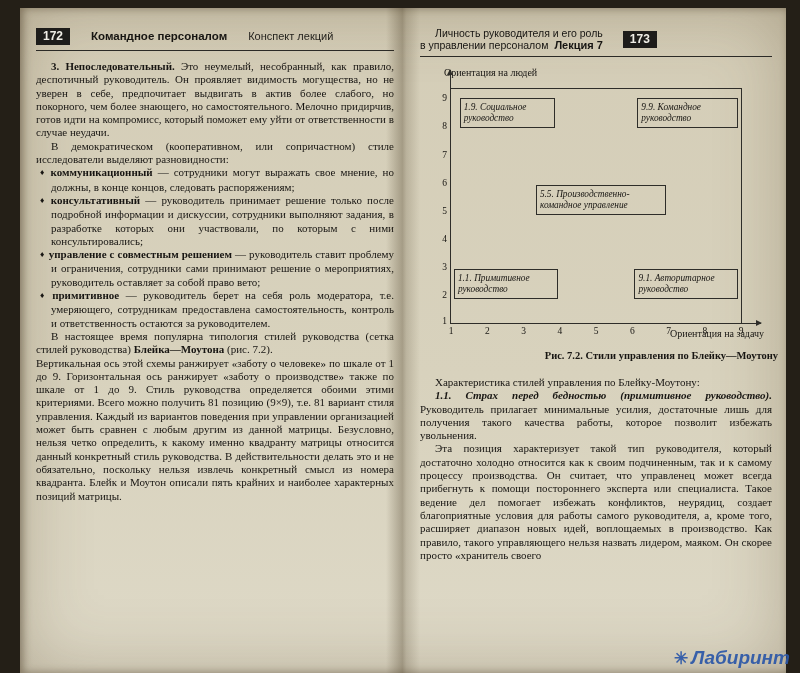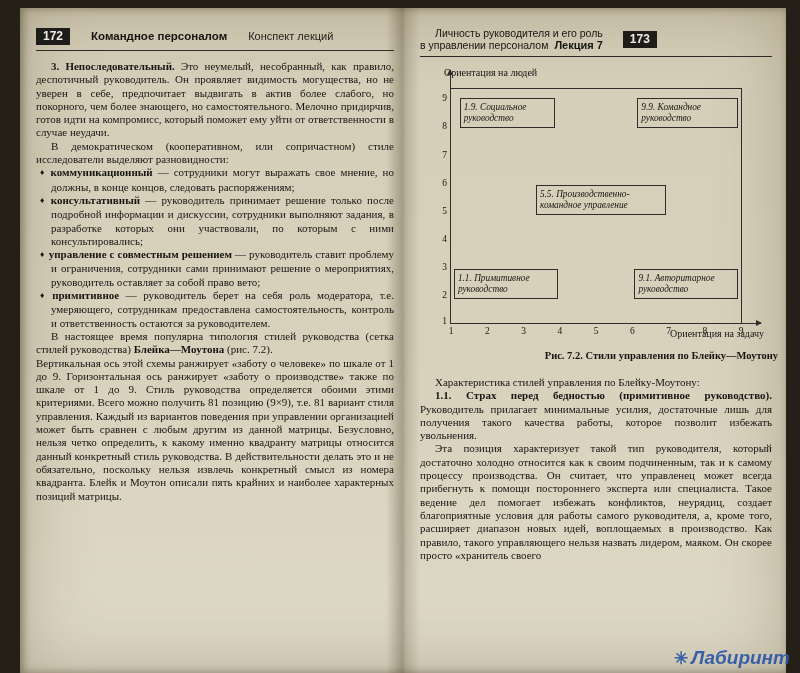--- a/index.html
+++ b/index.html
@@ -36,21 +36,21 @@
   .hsub   { font-family:"Liberation Sans", sans-serif; font-size:11px; color:#26241f; }
   .hrule  { border-bottom:1.5px solid #2b2a26; margin-top:4px; margin-bottom:9px; }
 
   .rheader { display:flex; align-items:center; justify-content:flex-start; gap:20px; height:26px; }
   .rtitle { text-align:right; font-family:"Liberation Sans", sans-serif; font-size:10.5px; line-height:12.5px; }
   .lecture { font-family:"Liberation Sans", sans-serif; font-weight:bold; font-size:11px; margin-left:6px; }
 
   
   .para { margin:0; font-size:11px; line-height:13.3px; text-align:justify; }
   .indent { text-indent:15px; }
-  .ital { }
+  .ital { font-style:italic; }
   .li { margin:0; font-size:11px; line-height:13.3px; text-align:justify; padding-left:15px; text-indent:-11px; }
   .bullet { font-size:8.5px; margin-right:4px; position:relative; top:-1px; }
 
   
   .figure { position:relative; height:306px; margin-top:2px; }
   .y-axis-label { position:absolute; left:24px; top:1px; font-size:10px; }
   .plot { position:absolute; left:30px; top:22px; width:290px; height:234px; border:1px solid #2e2d29; }
   .y-arrow { position:absolute; left:-1px; top:-19px; width:1px; height:19px; background:#2e2d29; }
   .y-arrow::after { content:""; position:absolute; top:-1px; left:-3px;
     border-left:3.5px solid transparent; border-right:3.5px solid transparent; border-bottom:6px solid #2e2d29; }

